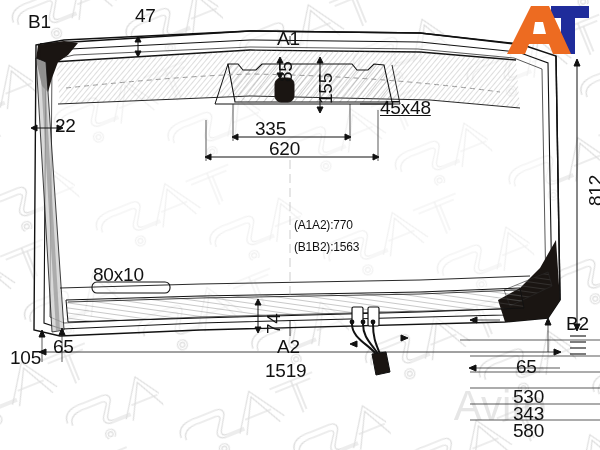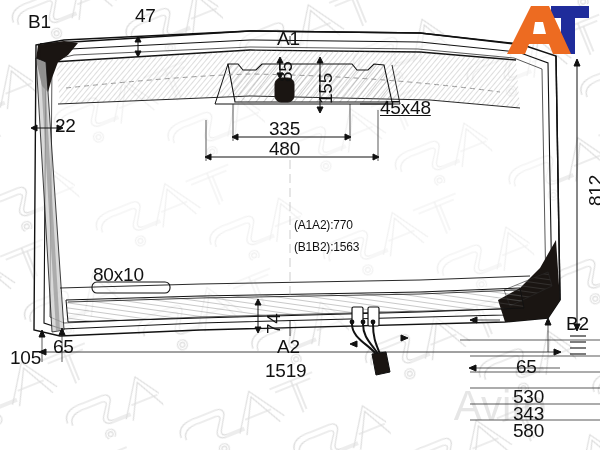--- a/index.html
+++ b/index.html
@@ -254,23 +254,23 @@
   <div class="lbl dim" style="left:135px;top:6px;">47</div>
 
   <div class="lbl dim" style="left:55px;top:116px;">22</div>
 
   <div class="lbl dim rot90" style="left:276px;top:82px;">85</div>
 
   <div class="lbl dim rot90" style="left:316px;top:104px;">155</div>
 
   <div class="lbl dim" style="left:380px;top:98px;text-decoration:underline;">45x48</div>
 
-  <div class="lbl dim" style="left:269px;top:119px;">335</div>
-
-  <div class="lbl dim" style="left:269px;top:139px;">480</div>
+  <div class="lbl dim" style="left:255px;top:119px;">335</div>
+
+  <div class="lbl dim" style="left:269px;top:139px;">620</div>
 
   <div class="lbl dim rot90" style="left:586px;top:206px;">812</div>
 
   <div class="lbl dim" style="left:93px;top:265px;">80x10</div>
 
   <div class="lbl dim rot90" style="left:264px;top:334px;">74</div>
 
   <div class="lbl dim" style="left:265px;top:361px;">1519</div>
 
   <div class="lbl dim" style="left:10px;top:348px;">105</div>

